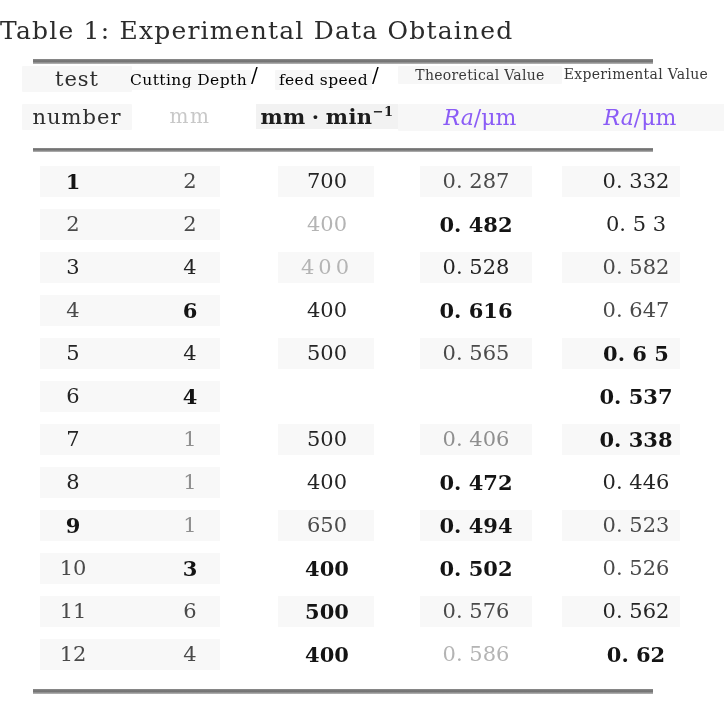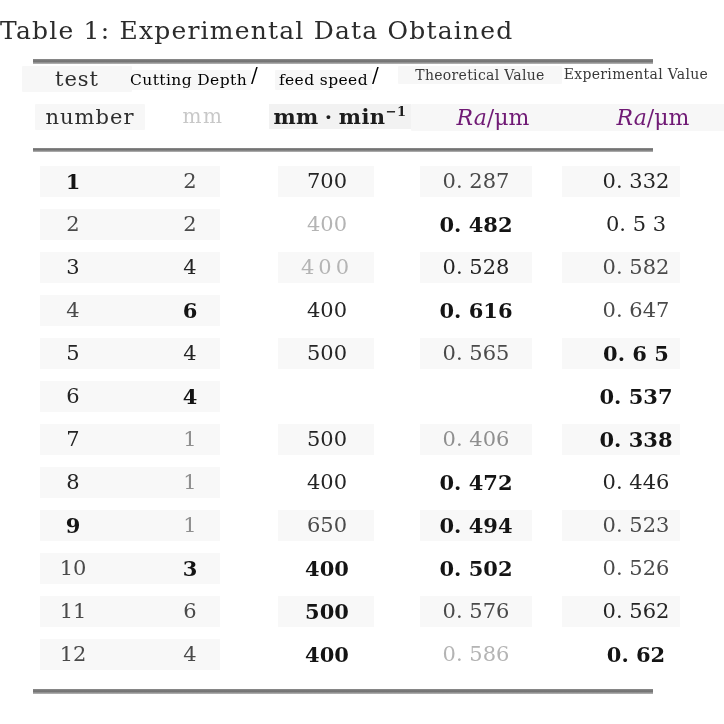--- a/index.html
+++ b/index.html
@@ -57,21 +57,21 @@
     width: 724px;
     height: 80px;
     padding-left: 11px;
   }
   .hcell {
     position: absolute;
     text-align: center;
     white-space: nowrap;
   }
   .hline1 { position: absolute; width: 100%; left: 0; top: 0px; }
-  .hline2 { position: absolute; width: 100%; left: 13px; top: 38px; }
+  .hline2 { position: absolute; width: 100%; left: 0; top: 38px; }
 
   .h-test      { left: 22px;  width: 102px; }
   .h-depth     { left: 126px; width: 128px; }
   .h-feed      { left: 256px; width: 142px; }
   .h-theo      { left: 398px; width: 156px; }
   .h-exp       { left: 548px; width: 176px; }
 
   .h-big {
     font-size: 21px;
     letter-spacing: 1px;
@@ -93,21 +93,21 @@
     letter-spacing: 0.5px;
     color: #1d1d1d;
   }
   .h-unit-faint {
     font-size: 20px;
     color: #c8c8c8;
     letter-spacing: 1.5px;
   }
   .h-ra {
     font-size: 22px;
-    color: #701a75;
+    color: #8b5cf6;
   }
   .h-ra i { font-family: "DejaVu Serif", "Liberation Serif", serif; font-style: italic; }
   .slash-hi { position: relative; top: -3px; font-size: 20px; }
   sup { font-size: 0.62em; vertical-align: super; }
 
   
   .band {
     background: #f7f7f7;
     padding: 1px 4px;
     border-radius: 1px;

